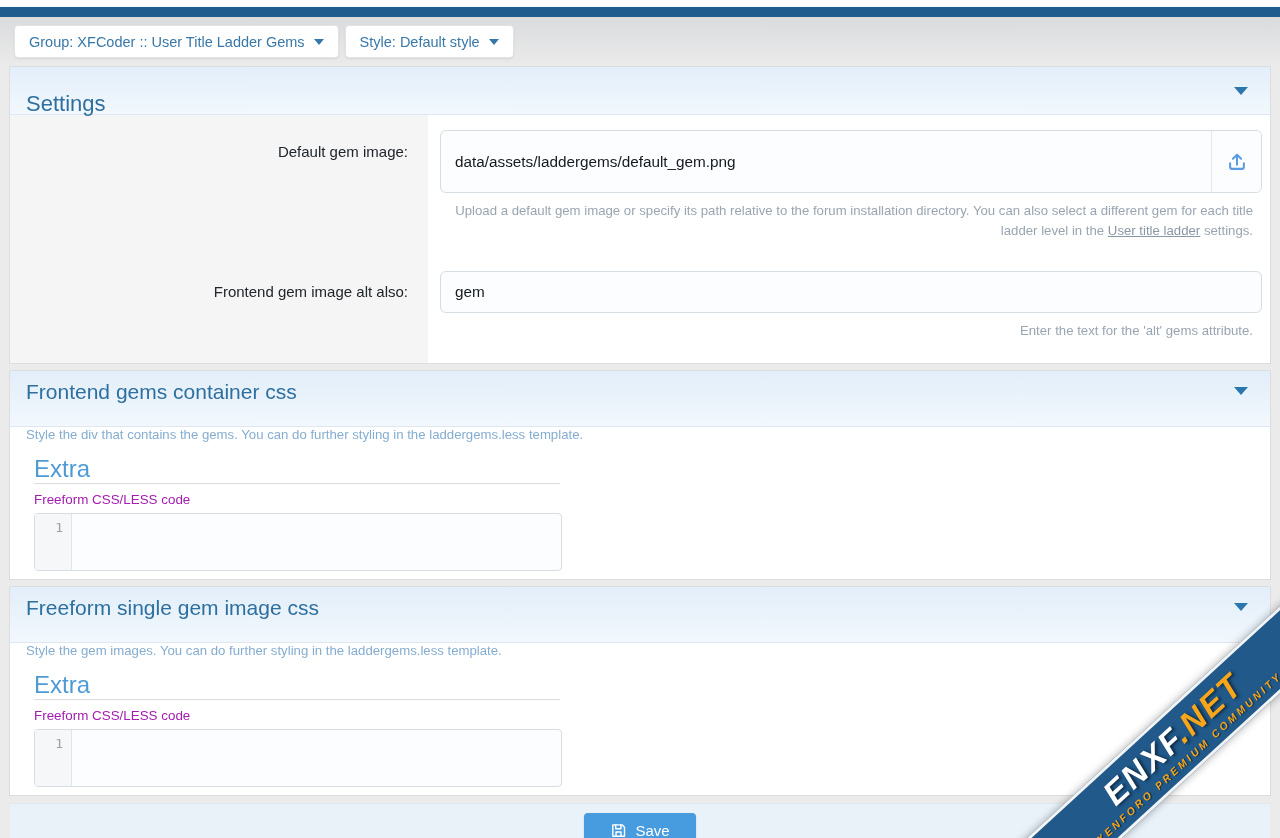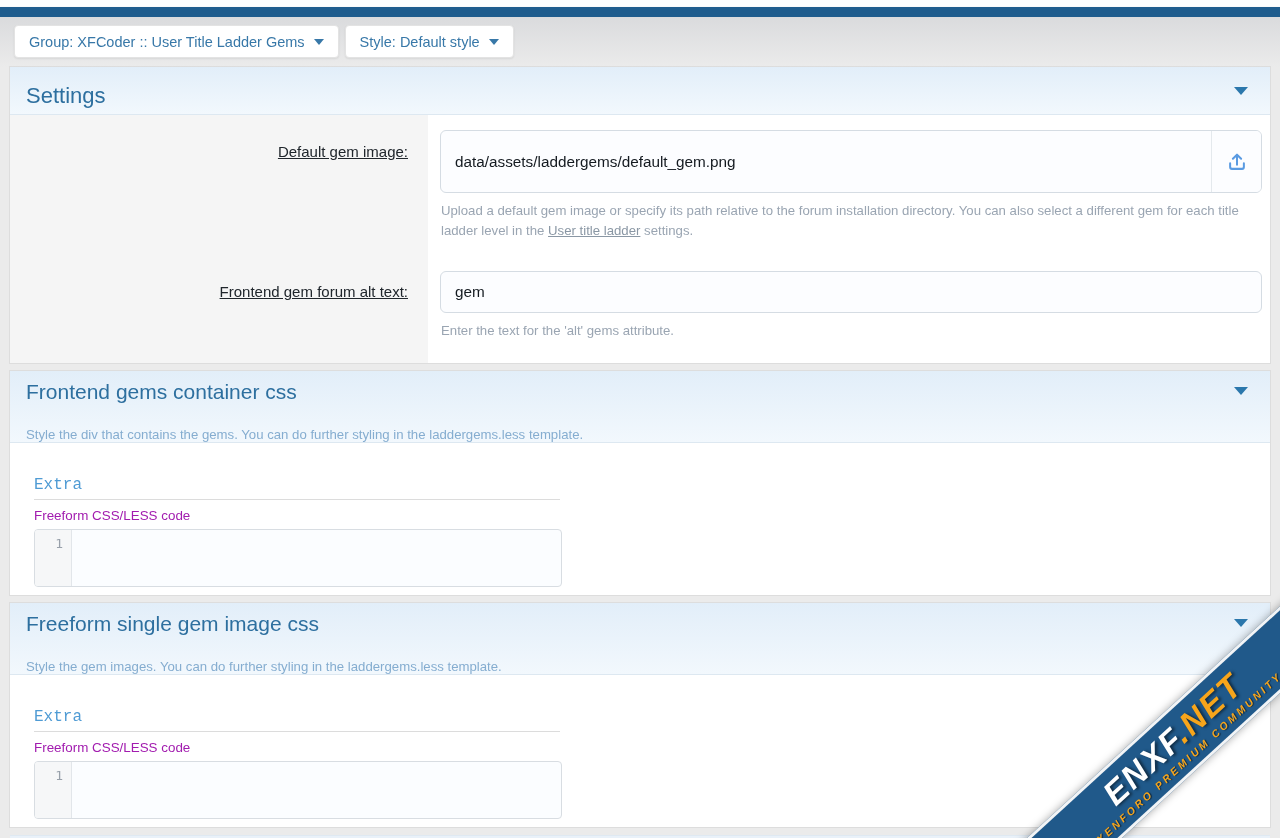--- a/index.html
+++ b/index.html
@@ -28,39 +28,39 @@
     border-left:5px solid transparent; border-right:5px solid transparent;
     border-top:6px solid #3878a8;
   }
 
   .block { margin:0 10px 8px; background:#fff; box-shadow:0 0 0 1px rgba(0,0,0,.06); }
   .block-header {
     position:relative; cursor:pointer;
     background:linear-gradient(to bottom,#e2eef9,#f2f8fd);
     border-bottom:1px solid #dde8f1;
   }
-  .block-header.main { height:48px; padding:16px 16px 0; }
+  .block-header.main { height:48px; padding:24px 16px 0; }
   .block-header.main h1 { font-size:22px; font-weight:400; color:#2d6f9f; }
-  .block-header.sub { height:72px; padding:7px 16px 0; }
+  .block-header.sub { height:56px; padding:7px 16px 0; }
   .block-header.sub h1 { font-size:21px; font-weight:400; color:#2d6f9f; line-height:28px; }
   .block-header .subtitle { font-size:13.2px; color:#85add0; line-height:17px;margin-top:20px; }
   .collapse-tri {
     position:absolute; right:22px; top:20px; width:0; height:0;
     border-left:7px solid transparent; border-right:7px solid transparent;
     border-top:8px solid #2b77ac; cursor:pointer;
   }
   .block-header.main .collapse-tri { top:20px; }
   .block-header.sub .collapse-tri { top:16px; }
 
   
   .form-row { display:flex; }
   .label-col {
     width:418px; flex:0 0 418px; background:#f5f5f5;
     text-align:right; padding-right:20px;
-    font-size:15px; color:#20262c;text-decoration:underline;
+    font-size:15px; color:#20262c;
   }
   .content-col { flex:1; background:#fff; }
   .row-1 .label-col { padding-top:28px; }
   .row-1 .content-col { padding:15px 0 30px; }
   .row-2 .label-col { padding-top:12px; }
   .row-2 .content-col { padding:0 0 22px; }
 
   .input-group {
     display:flex; height:63px; margin:0 8px 0 12px;
     border:1px solid #d5dce3; border-radius:6px; background:#fcfdff; overflow:hidden;
@@ -74,27 +74,27 @@
     background:#fcfdff; cursor:pointer;
     display:flex; align-items:center; justify-content:center;
   }
   .plain-input {
     display:block; width:calc(100% - 20px); height:42px; margin:0 8px 0 12px;
     border:1px solid #d5dce3; border-radius:6px; background:#fcfdff;
     padding:0 14px; font-size:15.3px; font-family:inherit; color:#141a20; outline:none;
   }
   .explain {
     margin:8px 8px 0 13px; max-width:812px;
-    font-size:13.2px; line-height:20px; color:#9aa5b2;
+    font-size:13.2px; line-height:20px; color:#9aa5b2;text-align:right;
   }
   .explain a { color:#8a97a4; text-decoration:underline; cursor:pointer; }
 
   
   .css-body { padding:32px 0 8px 24px; }
-  .extra-title { font-size:16px; font-weight:400; color:#4f9bd4; line-height:20px; margin-bottom:4px;font-family:Liberation Mono, monospace; }
+  .extra-title { font-size:24px; font-weight:400; color:#4f9bd4; line-height:20px; margin-bottom:4px; }
   .css-body hr { border:none; border-top:1px solid #dcdcdc; width:526px; margin:0 0 8px; }
   .code-label { font-size:13.4px; color:#a21caf; line-height:15px; margin-bottom:6px; }
   .code-editor {
     width:528px; height:58px; border:1px solid #d8dde2; border-radius:4px;
     display:flex; overflow:hidden; background:#fbfdff;
   }
   .gutter {
     width:37px; flex:0 0 37px; background:#f6f7f8; border-right:1px solid #e2e6ea;
     text-align:right; padding:6px 8px 0 0; color:#98a0aa;
     font:13px "DejaVu Sans Mono",monospace;
@@ -170,21 +170,21 @@
               <path d="M7.5 8.5L12 4l4.5 4.5"></path>
               <path d="M4.5 13.5v4a2 2 0 0 0 2 2h11a2 2 0 0 0 2-2v-4"></path>
             </svg>
           </button>
         </div>
         <p class="explain"><span>Upload a default gem image or specify its path relative to the forum installation directory. You can also select a different gem for each title ladder level in the </span><a>User title ladder</a><span> settings.</span></p>
       </div>
     </div>
     <div class="form-row row-2">
       <div class="label-col">
-        <label>Frontend gem forum alt text:</label>
+        <label>Frontend gem image alt also:</label>
       </div>
       <div class="content-col">
         <input type="text" class="plain-input" value="gem" style="">
         <p class="explain">Enter the text for the 'alt' gems attribute.</p>
       </div>
     </div>
   </div>
 </section>
 
 <section class="block">

